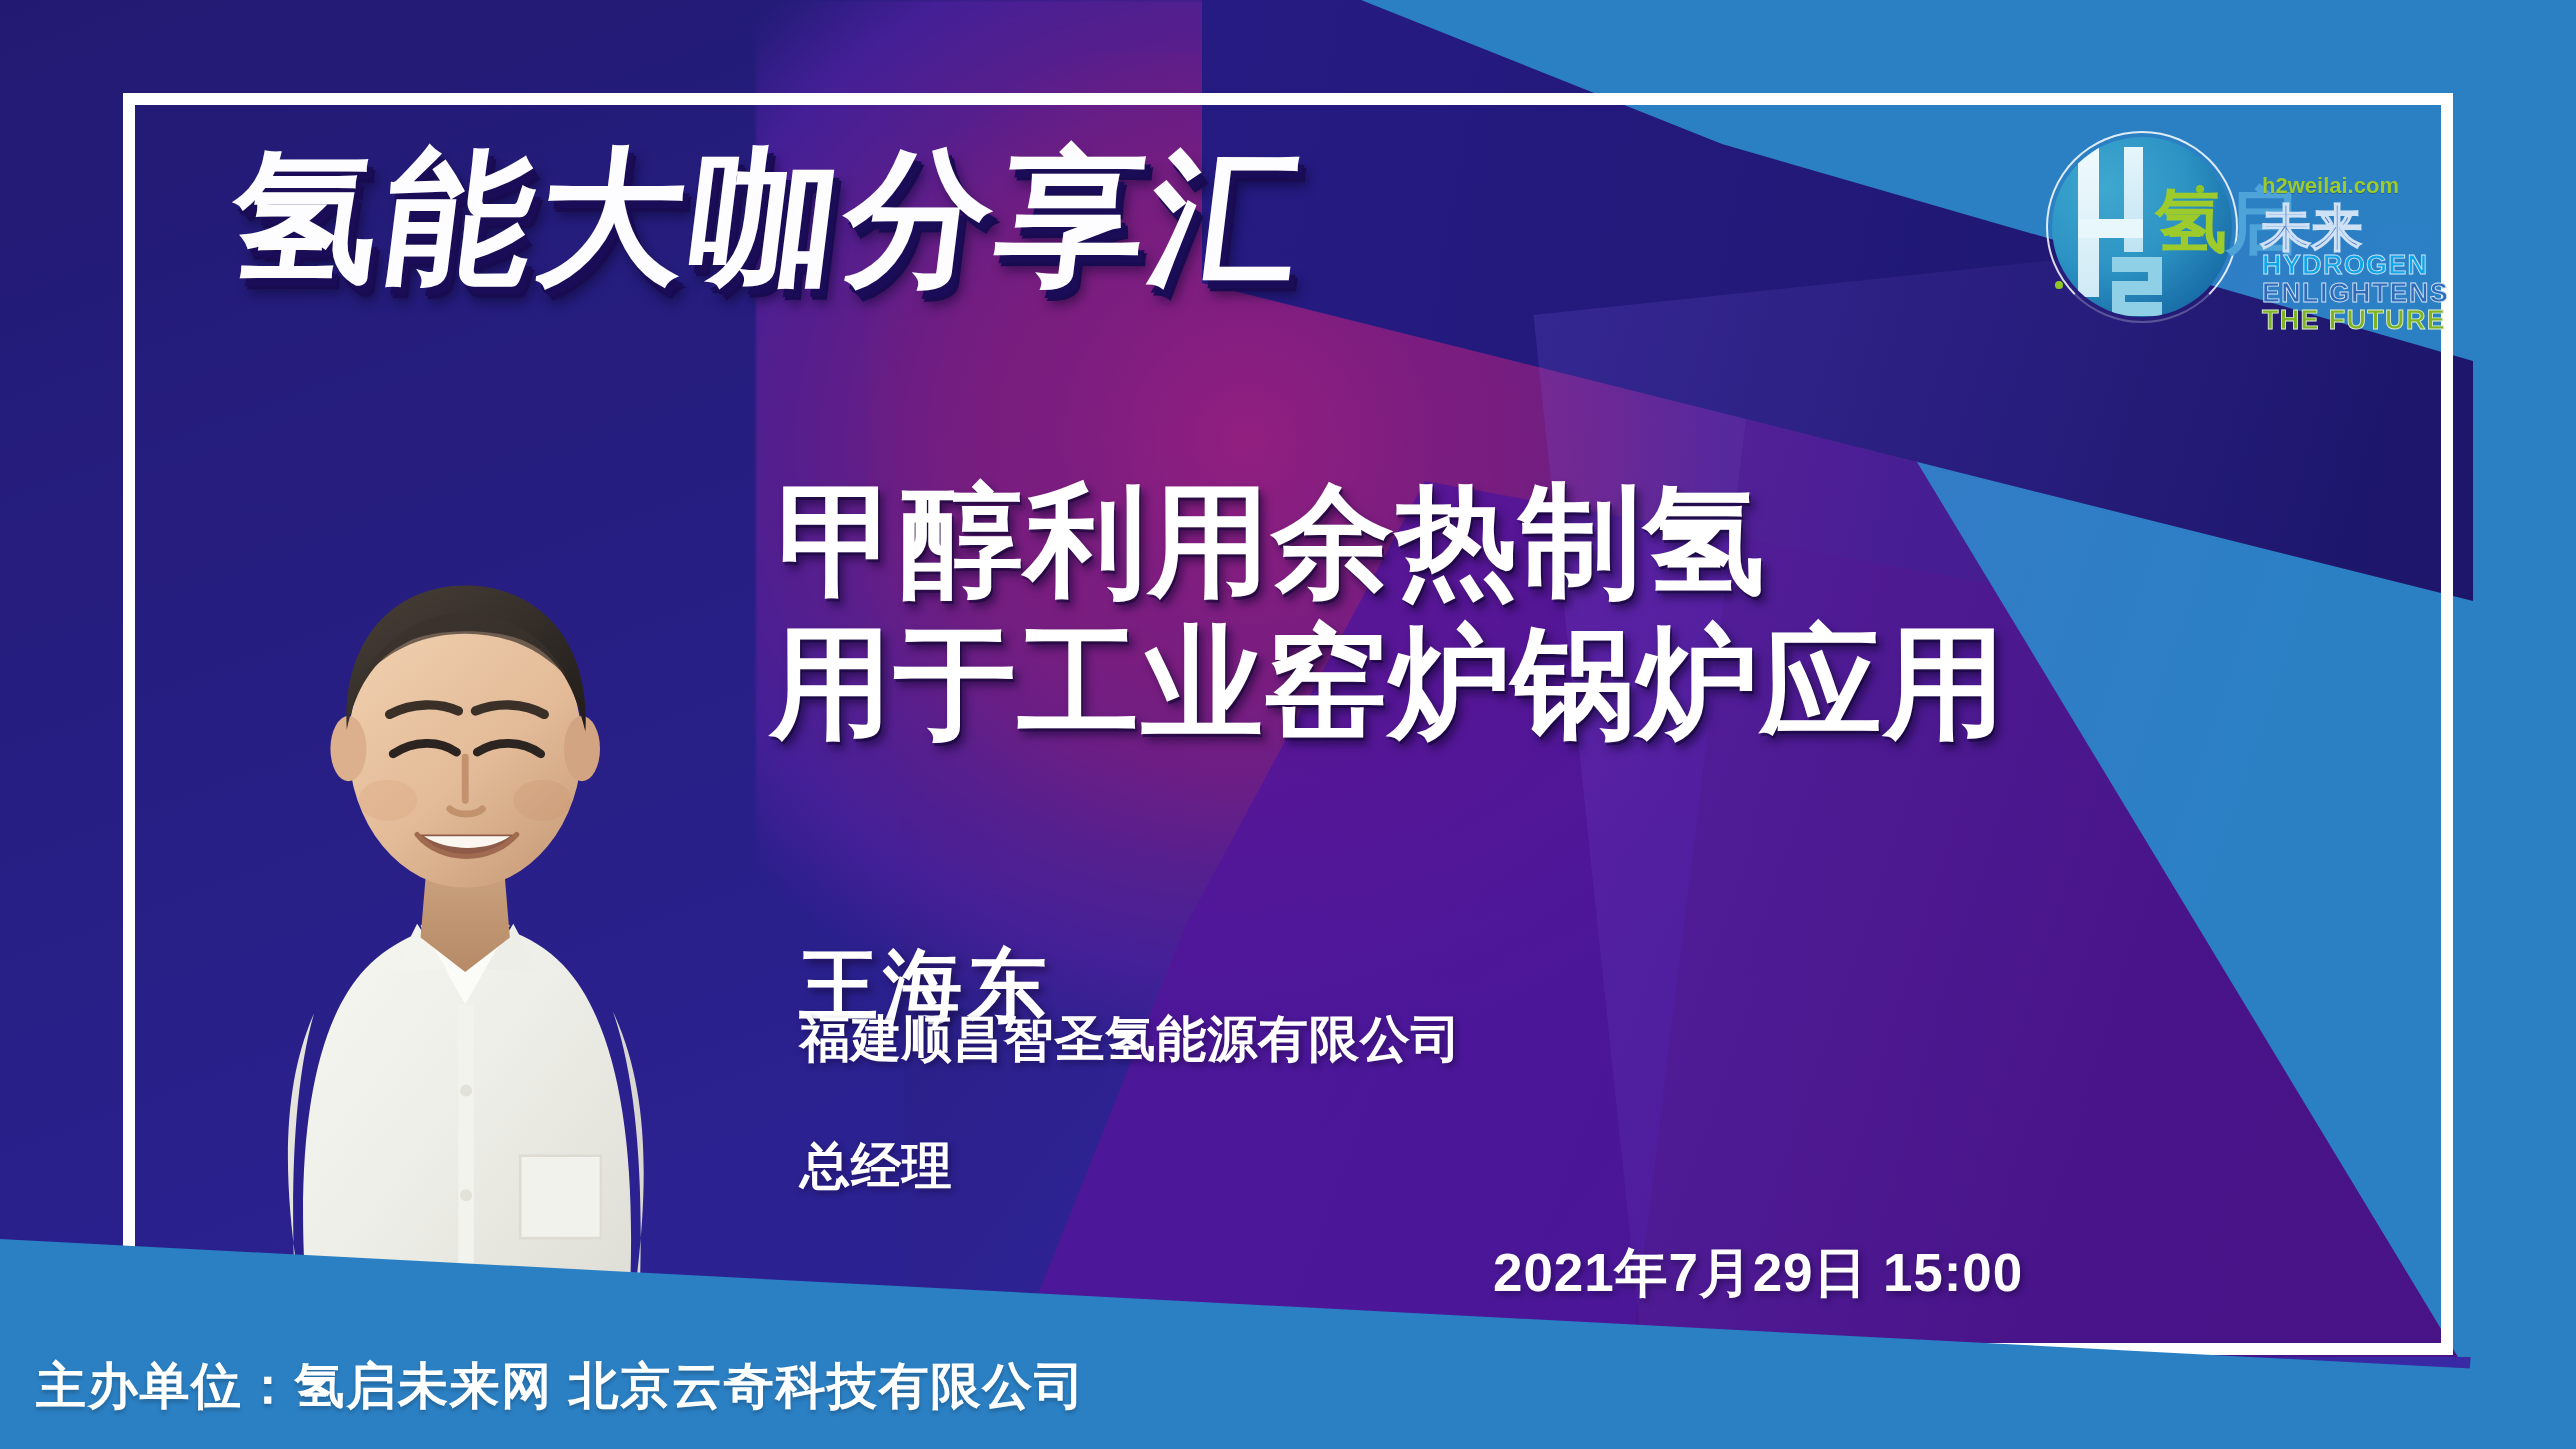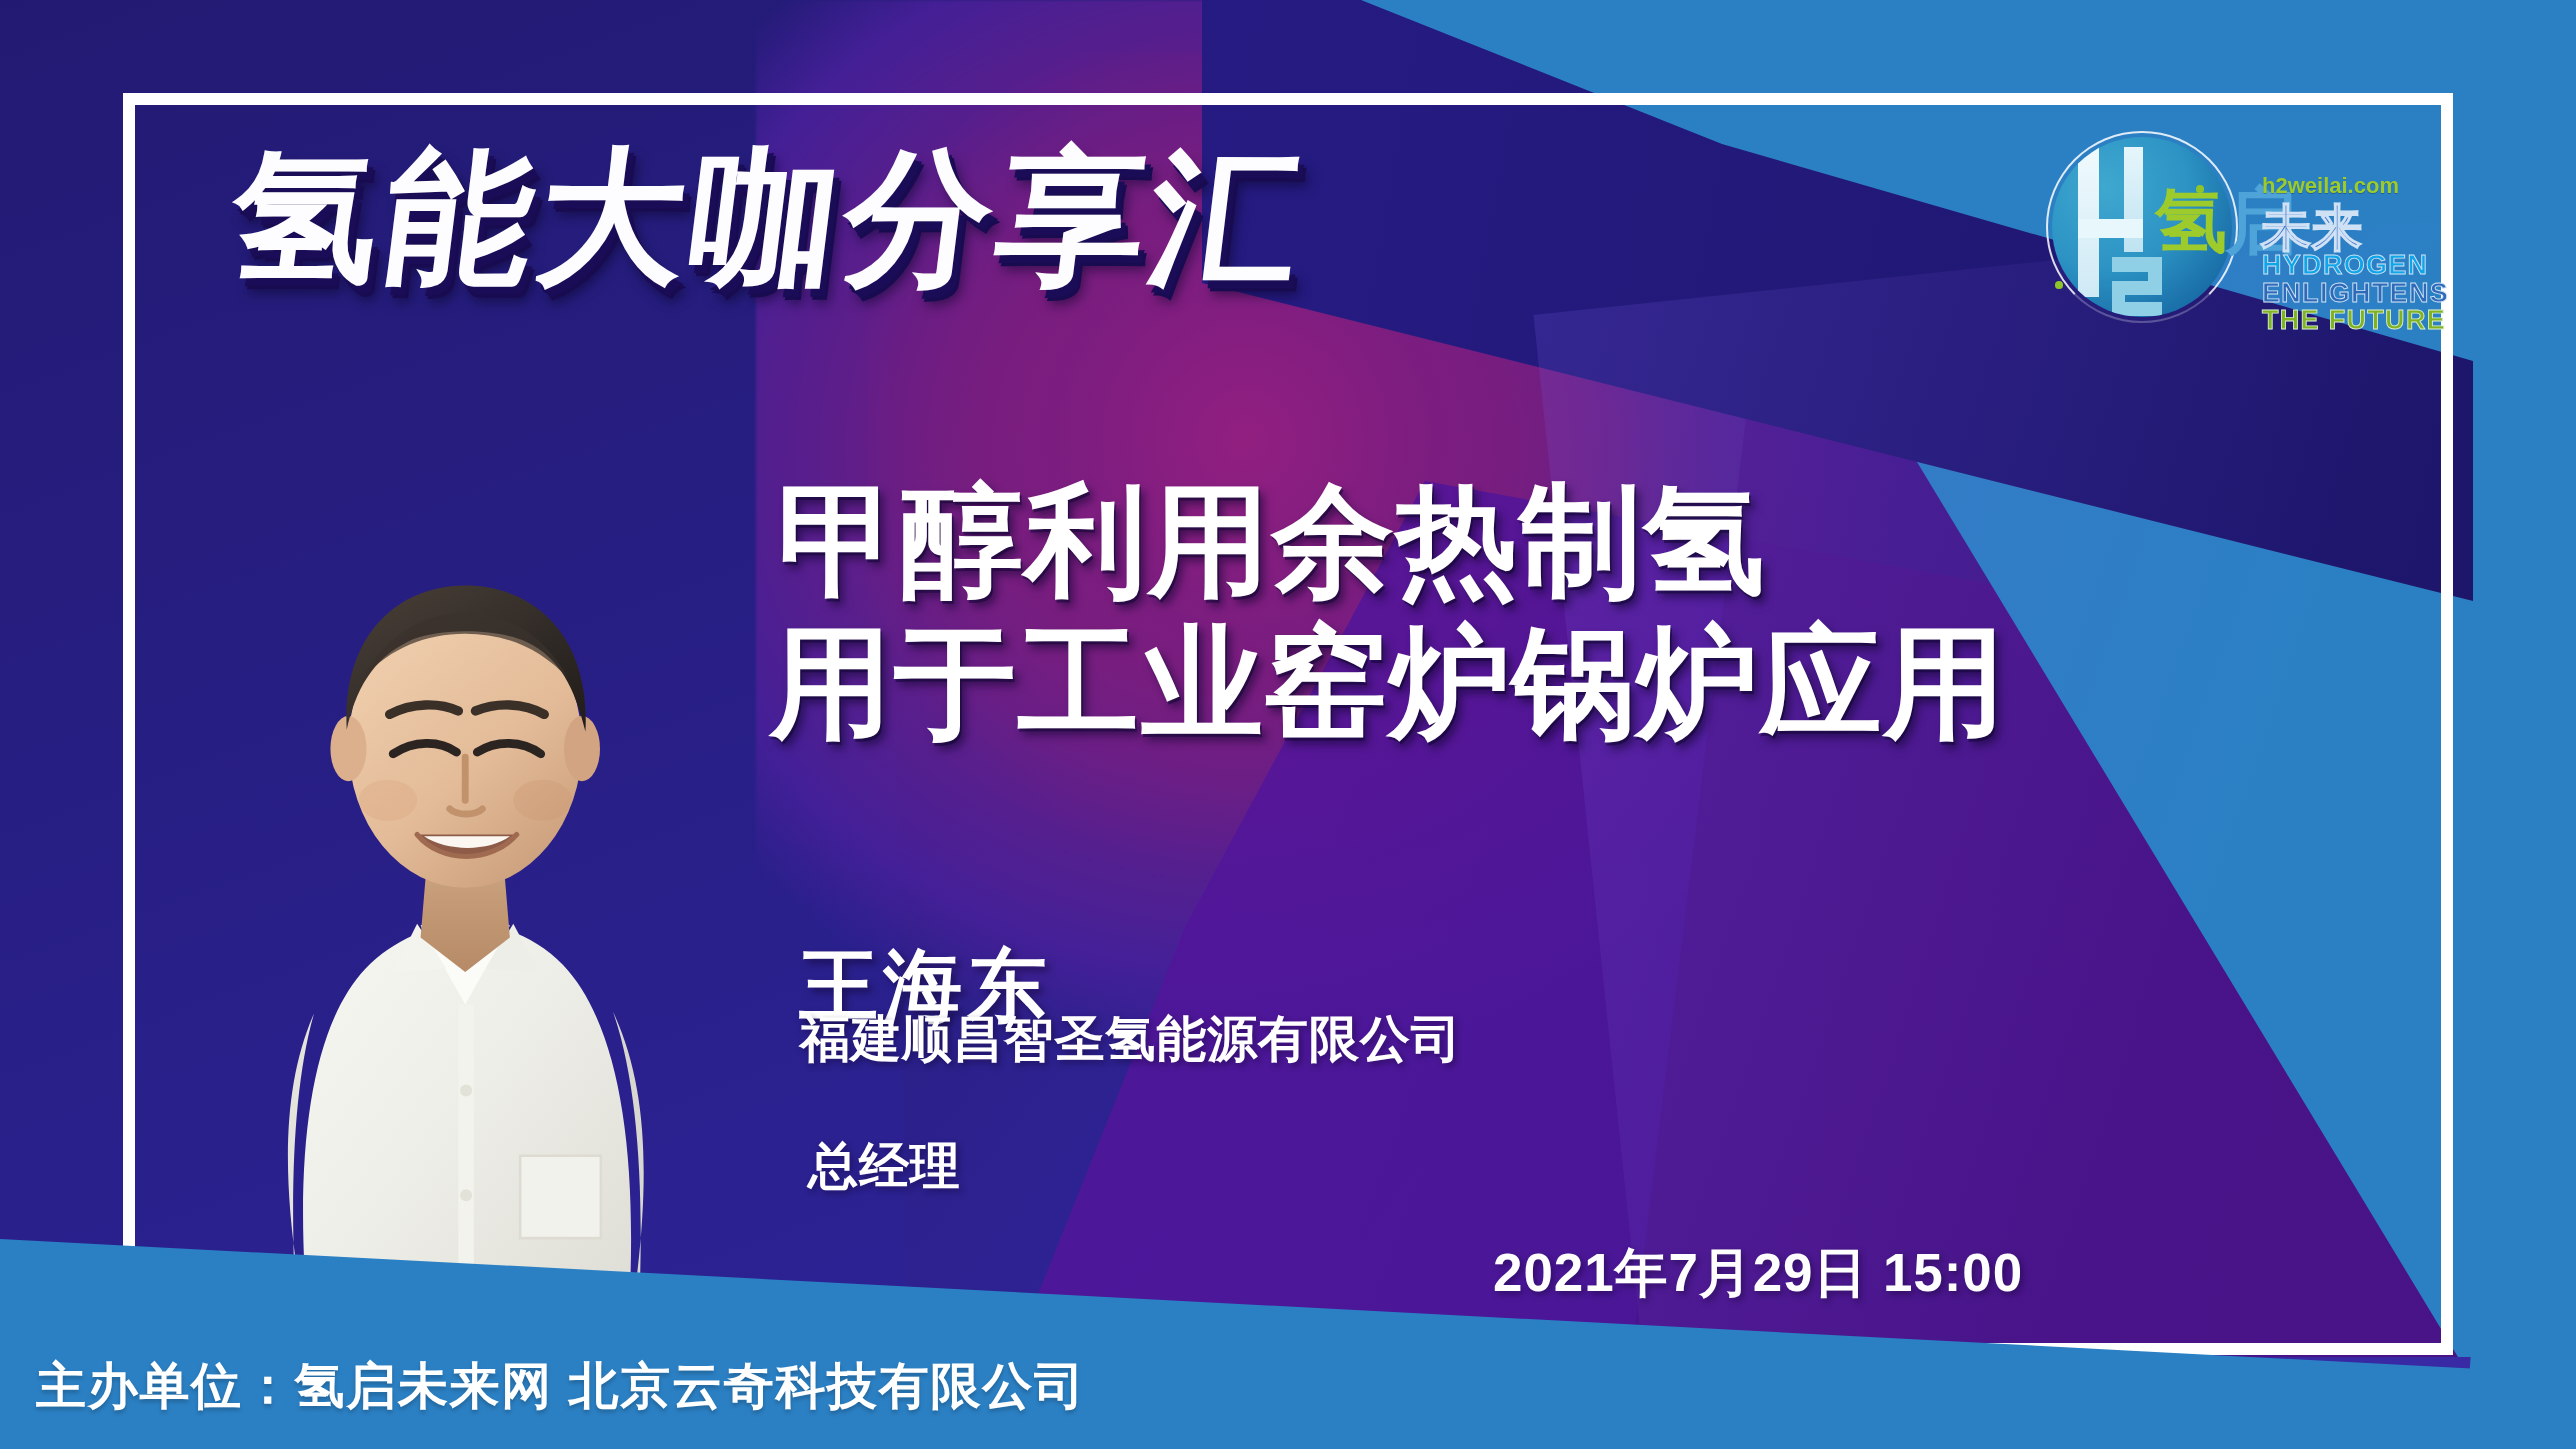--- a/index.html
+++ b/index.html
@@ -272,21 +272,20 @@
     text-shadow:2.6px 3.4px 6px rgba(15,5,45,.45);
   }
   #speaker-role {
     position:absolute;
     left:800px; top:1133px;
     font-size:50px; font-weight:bold;
     color:#ffffff;
     letter-spacing:0.9px;
     white-space:nowrap;
     text-shadow:2.6px 3.4px 6px rgba(15,5,45,.45);
-    margin-left:8px;
   }
 
   #broadcast {
     position:absolute;
     left:1481px; top:1238px;
     display:flex; align-items:baseline;
     white-space:nowrap;
   }
   #broadcast-label {
     font-size:58px; font-weight:bold;

